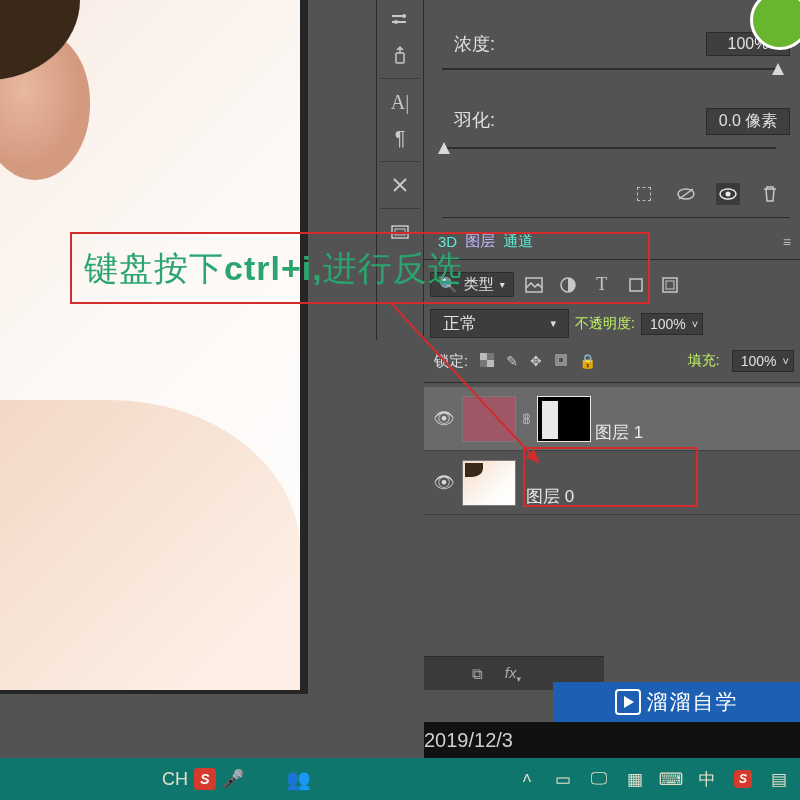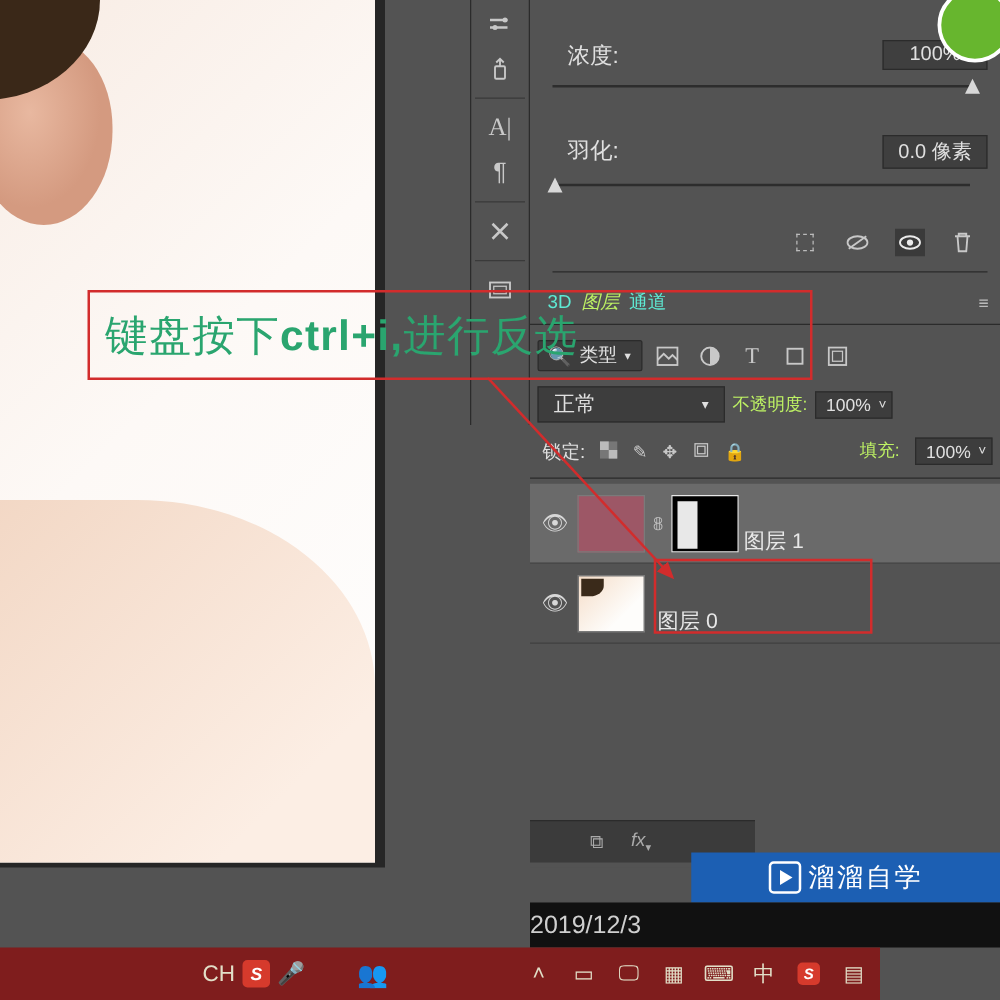--- a/index.html
+++ b/index.html
@@ -114,21 +114,21 @@
   .prop-icons-row .ic { width: 24px; height: 22px; display:flex; align-items:center; justify-content:center; color:#c8c8c8; }
   .prop-icons-row .ic.sel { background:#3a3a3a; }
   .dotted-sq { width:14px; height:14px; border:1px dashed #bbb; }
 
   .panel-tabs {
     display: flex; align-items: center;
     padding: 10px 0 4px 0;
     gap: 8px;
   }
   .panel-tabs .tab { color:#5eead4; font-size:15px; padding:4px 0; }
-  .panel-tabs .tab.active { color:#bef264;font-style:italic; }
+  .panel-tabs .tab.active { color:#c4b5fd; }
   .panel-tabs .menu { margin-left:auto; margin-right:8px; color:#bbb; font-size:14px; letter-spacing:1px; }
   .panel-sep { height:1px; background:#2b2b2b; margin-bottom:6px; }
 
   .filter-row {
     display:flex; align-items:center; gap:8px;
     padding: 6px 6px;
   }
   .filter-select {
     display:flex; align-items:center; gap:6px;
     background:#3d3d3d; border:1px solid #2b2b2b;
@@ -139,21 +139,21 @@
   .filter-icons .fi { width:20px; height:20px; display:flex; align-items:center; justify-content:center; color:#c8c8c8; font-size:16px; }
 
   .blend-row {
     display:flex; align-items:center; gap:6px;
     padding:6px 6px;
   }
   .blend-select {
     display:flex; align-items:center; gap:10px;
     background:#3d3d3d; border:1px solid #2b2b2b;
     padding:2px 12px; font-size:17px; color:#e0e0e0;
-    width: 150px; justify-content:space-between;
+    width: 139px; justify-content:space-between;
   }
   .mini-label { font-size:14px; color:#bef264; }
   .mini-combo {
     display:flex; align-items:center;
     background:#3d3d3d; border:1px solid #2b2b2b;
     padding:2px 4px 2px 8px; font-size:14px; color:#e0e0e0;
   }
   .mini-combo .chev { margin-left:6px; font-size:11px; }
 
   .lock-row {
@@ -257,22 +257,22 @@
     width:376px; height:36px;
     background:#111;
     color:#cfcfcf;
     font-size:20px;
     display:flex; align-items:center; justify-content:flex-start;
     padding-right:48px;
   }
 
   .taskbar {
     position:absolute;
-    left:0; bottom:0; width:704px; height:42px;
-    background:#7f1d1d;
+    left:0; bottom:0; width:800px; height:42px;
+    background:#0f766e;
     display:flex; align-items:center;
     color:#e2dfc8;
   }
   .taskbar .tb-left { width:154px; }
   .taskbar .ch { font-size:18px; margin:0 6px 0 8px; }
   .taskbar .s-icon {
     width:22px; height:22px; background:#d63a2c; border-radius:4px;
     display:inline-flex; align-items:center; justify-content:center;
     color:#fff; font-size:14px; font-style:italic; font-weight:bold;
   }

